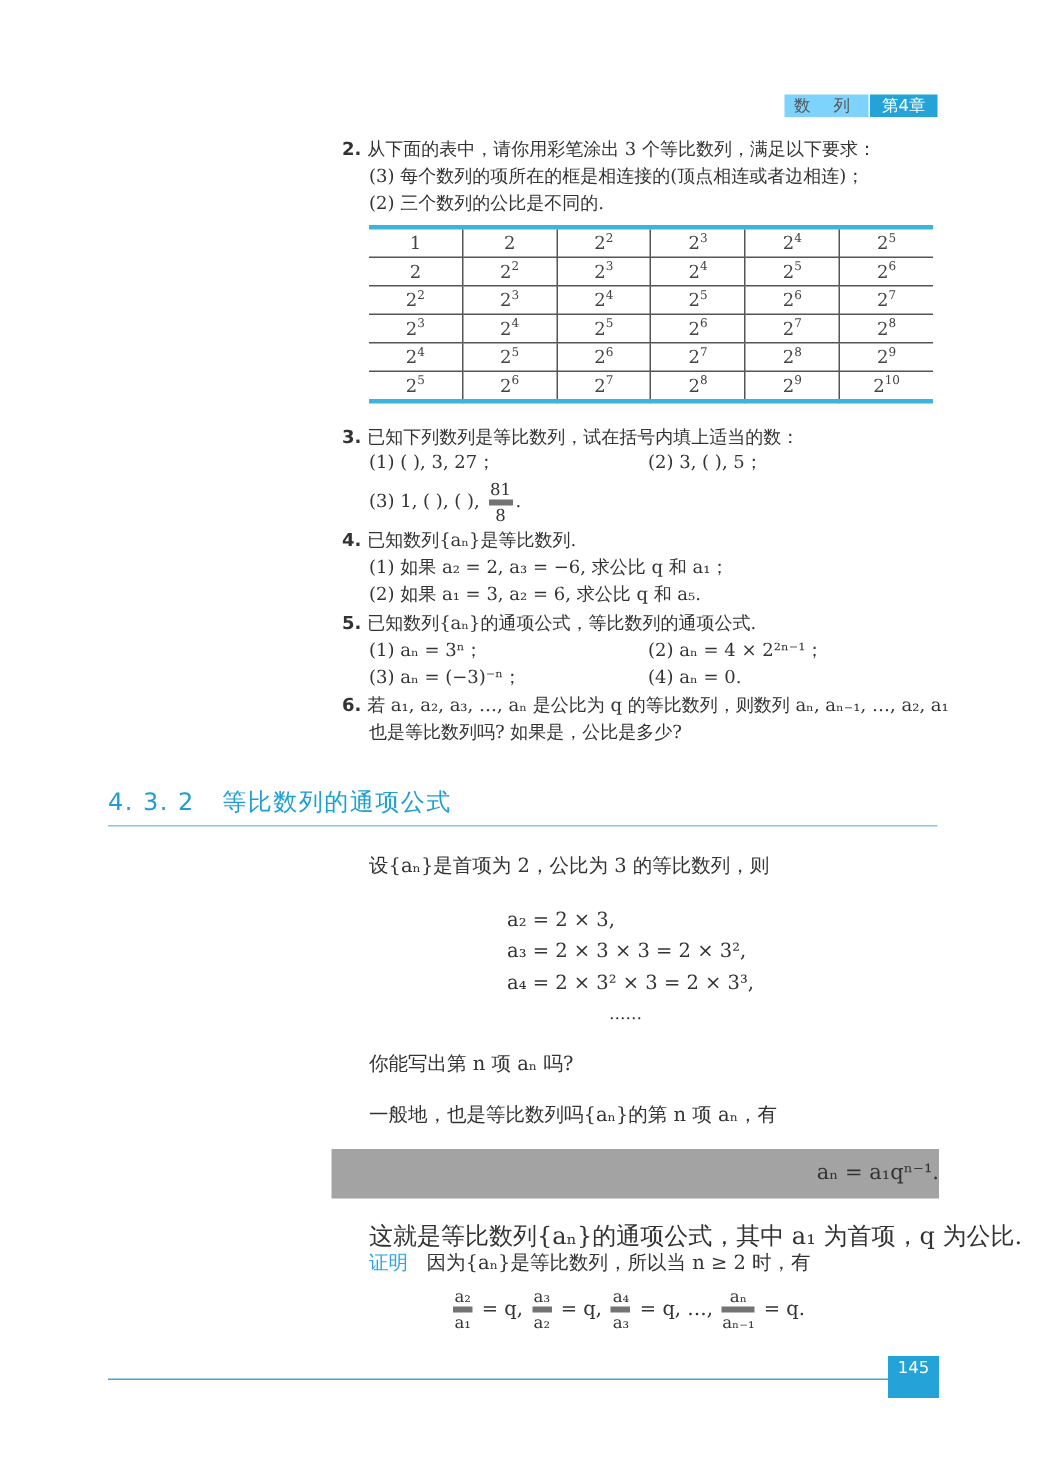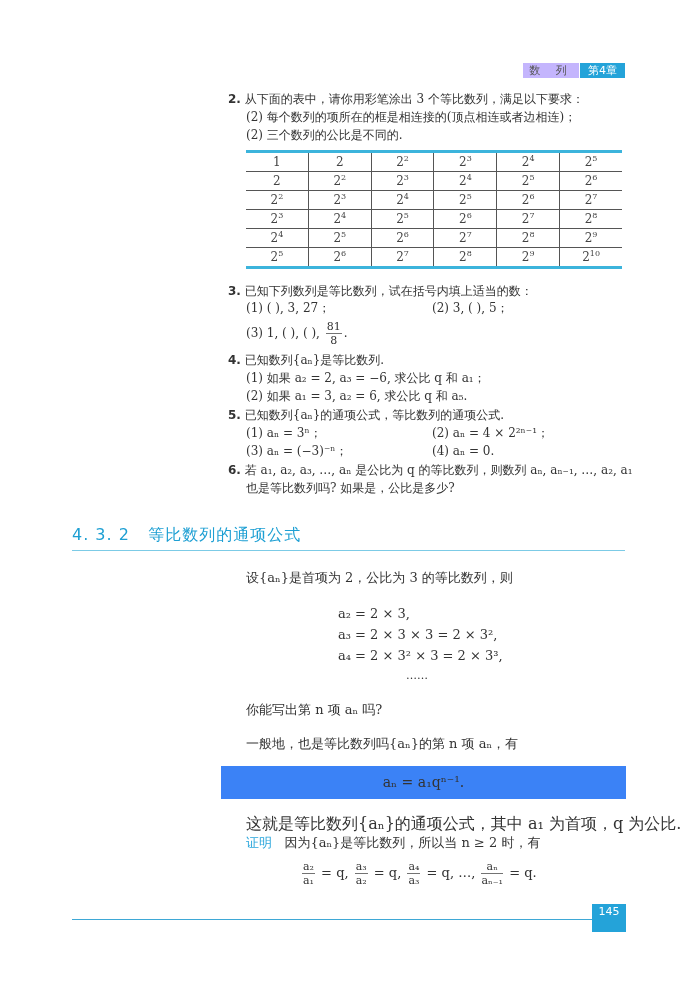--- a/index.html
+++ b/index.html
@@ -5,21 +5,21 @@
   html, body { margin: 0; padding: 0; }
   body {
     width: 700px; height: 981px; background: #ffffff;
     font-family: "DejaVu Serif", "Liberation Serif", serif;
     color: #333; position: relative; overflow: hidden;
   }
   .header-tag {
     position: absolute; top: 63px; height: 15px; font-size: 11px;
     line-height: 15px; text-align: center; font-family: "DejaVu Sans", sans-serif;
   }
-  .tag-light { left: 523px; width: 56px; background: #c4b5fd; color: #555; letter-spacing: 6px; }
+  .tag-light { left: 523px; width: 56px; background: #7dd3fc; color: #555; letter-spacing: 6px; }
   .tag-dark { left: 580px; width: 45px; background: #24a3d9; color: #fff; }
   .txt { position: absolute; font-size: 12px; line-height: 16px; white-space: nowrap; color: #333; }
   .num { font-weight: bold; font-family: "DejaVu Sans", sans-serif; }
   sup { font-size: 8px; vertical-align: 5px; line-height: 0; }
   table.grid {
     position: absolute; left: 246px; top: 150px; width: 376px;
     border-collapse: collapse; font-size: 12px;
     border-top: 3px solid #3cb4dc; border-bottom: 3px solid #3cb4dc;
   }
   table.grid td {
@@ -28,44 +28,44 @@
   }
   table.grid td:last-child { border-right: none; }
   table.grid tr:last-child td { border-bottom: none; }
   .sec-title {
     position: absolute; left: 72px; top: 525px; font-size: 16px; color: #1d9fd3;
     font-family: "DejaVu Sans", sans-serif; letter-spacing: 1px;
   }
   .sec-line { position: absolute; left: 72px; top: 550px; width: 553px; height: 1px; background: #7ccbe6; }
   .formula-box {
     position: absolute; left: 221px; top: 766px; width: 405px; height: 33px;
-    background: #3b82f6; text-align: center; line-height: 33px; font-size: 14px; color: #333;
+    background: #a3a3a3; text-align: right; line-height: 33px; font-size: 14px; color: #333;
   }
   .proof-label { color: #2aa6dc; font-family: "DejaVu Sans", sans-serif; }
   .frac { display: inline-block; vertical-align: middle; text-align: center; margin: 0 2px; }
   .frac span { display: block; line-height: 13px; font-size: 11px; }
-  .frac .top { border-bottom: 1px solid #737373; padding: 0 1px; }
+  .frac .top { border-bottom: 4px solid #737373; padding: 0 1px; }
   .footer-line { position: absolute; left: 72px; top: 919px; width: 520px; height: 1px; background: #3ea8d6; }
   .page-num {
     position: absolute; left: 592px; top: 904px; width: 34px; height: 28px;
     background: #24a3d9; color: #fff; font-size: 11px; text-align: center; line-height: 16px;
     font-family: "DejaVu Sans", sans-serif;
   }
 </style>
 </head>
 <body>
 
 <div class="header-tag tag-light">数 列</div>
 <div class="header-tag tag-dark">第4章</div>
 
 <div class="txt" style="left:228px;top:91px;">
   <span class="num">2.</span>
   <span>从下面的表中，请你用彩笔涂出 3 个等比数列，满足以下要求：</span>
 </div>
-<div class="txt" style="left:246px;top:109px;">(2) 每个数列的项所在的框是相连接的(顶点相连或者边相连)；</div>
+<div class="txt" style="left:246px;top:109px;">(3) 每个数列的项所在的框是相连接的(顶点相连或者边相连)；</div>
 <div class="txt" style="left:246px;top:127px;">(2) 三个数列的公比是不同的.</div>
 
 <table class="grid">
   <tbody id="grid-body">
       <tr>
         <td>1</td>
         <td>2</td>
         <td>2<sup>2</sup></td>
         <td>2<sup>3</sup></td>
         <td>2<sup>4</sup></td>

